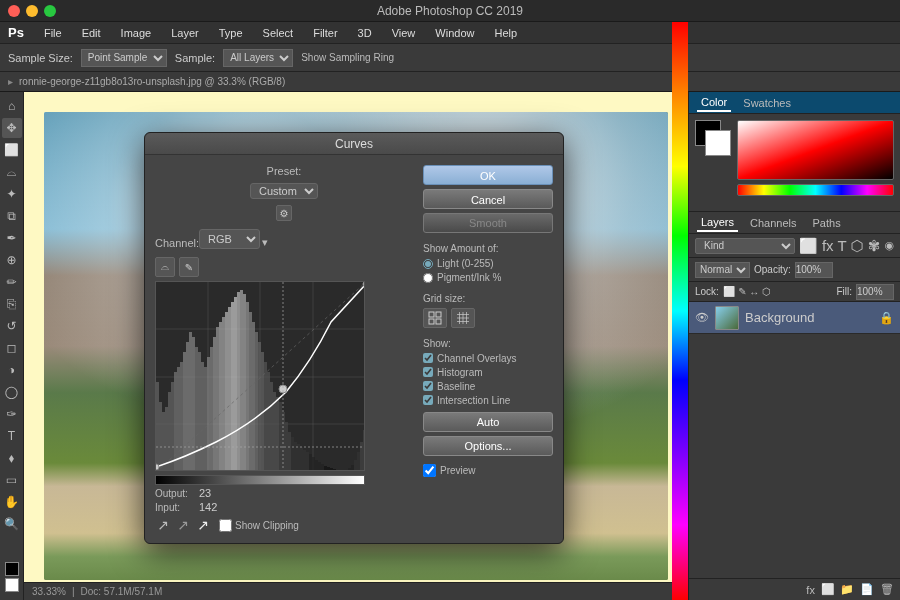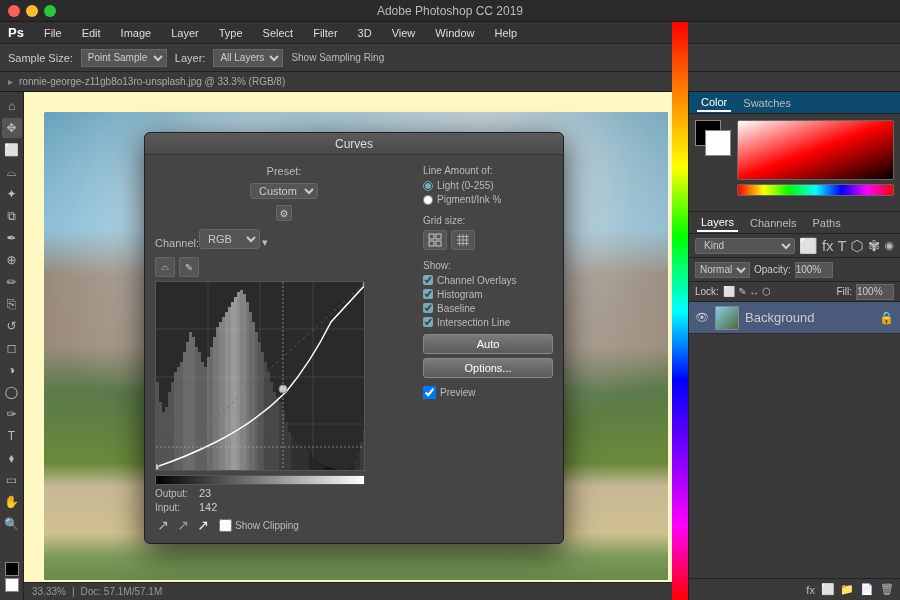--- a/index.html
+++ b/index.html
@@ -189,21 +189,21 @@
   <span class="menu-item">View</span>
   <span class="menu-item">Window</span>
   <span class="menu-item">Help</span>
 </div>
 
 <div class="options-bar">
   <span>Sample Size:</span>
   <select>
     <option>Point Sample</option>
   </select>
-  <span>Layer:</span>
+  <span>Sample:</span>
   <select>
     <option>All Layers</option>
   </select>
   <label>Show Sampling Ring</label>
 </div>
 
 <div class="breadcrumb-bar">
   <span style="margin-right:6px; color:#888;">▸</span>
   <span>ronnie-george-z11gb8o13ro-unsplash.jpg @ 33.3% (RGB/8)</span>
 </div>
@@ -390,22 +390,27 @@
             <div class="eyedropper-btn" style="font-size:14px;color:#eee;">↗</div>
             <div class="show-clipping">
               <input type="checkbox" style="">
               <span>Show Clipping</span>
             </div>
           </div>
         </div>
 
         <div class="curves-right">
 
-
-          <div class="section-label">Line Amount of:</div>
+          <div class="ok-cancel-row">
+            <button class="dialog-btn default">OK</button>
+            <button class="dialog-btn">Cancel</button>
+            <button class="smooth-btn">Smooth</button>
+          </div>
+
+          <div class="section-label">Show Amount of:</div>
           <div class="radio-group">
             <label class="radio-item">
               <input type="radio" name="showAmount" checked="" style="">
               <span>Light  (0-255)</span>
             </label>
             <label class="radio-item">
               <input type="radio" name="showAmount" style="">
               <span>Pigment/Ink %</span>
             </label>
           </div>

